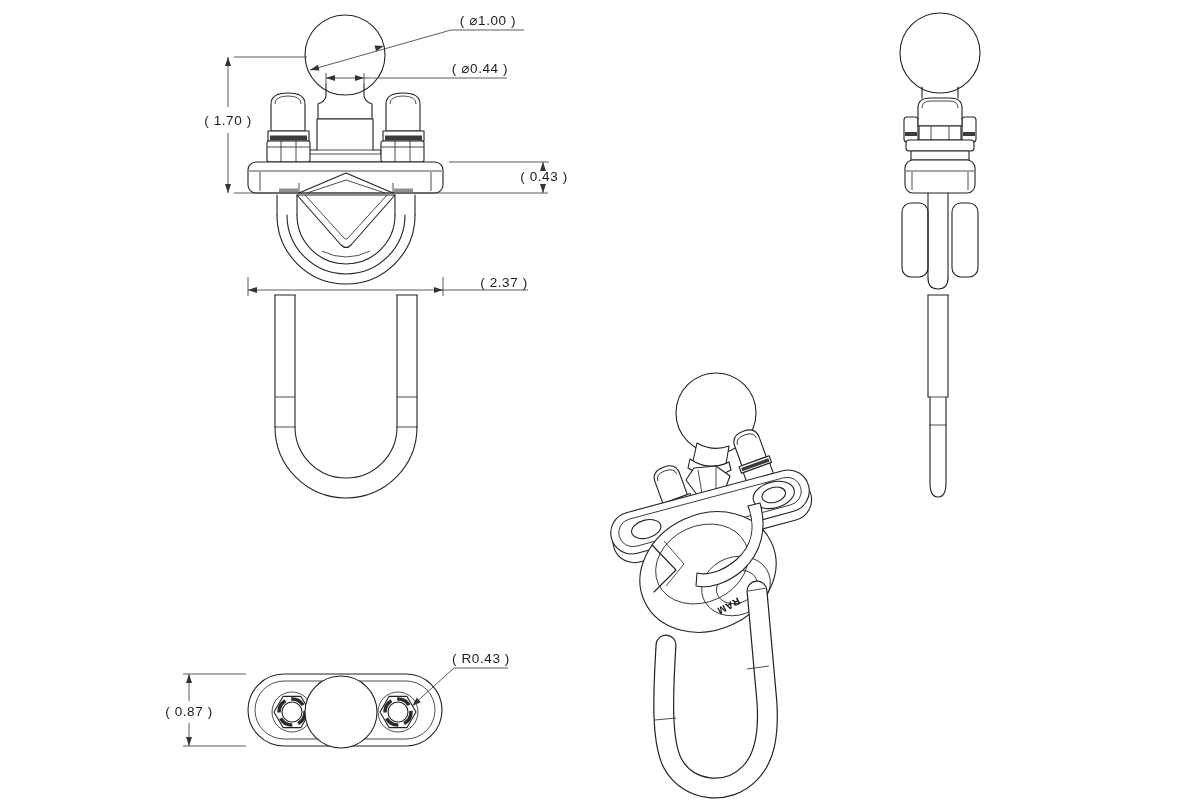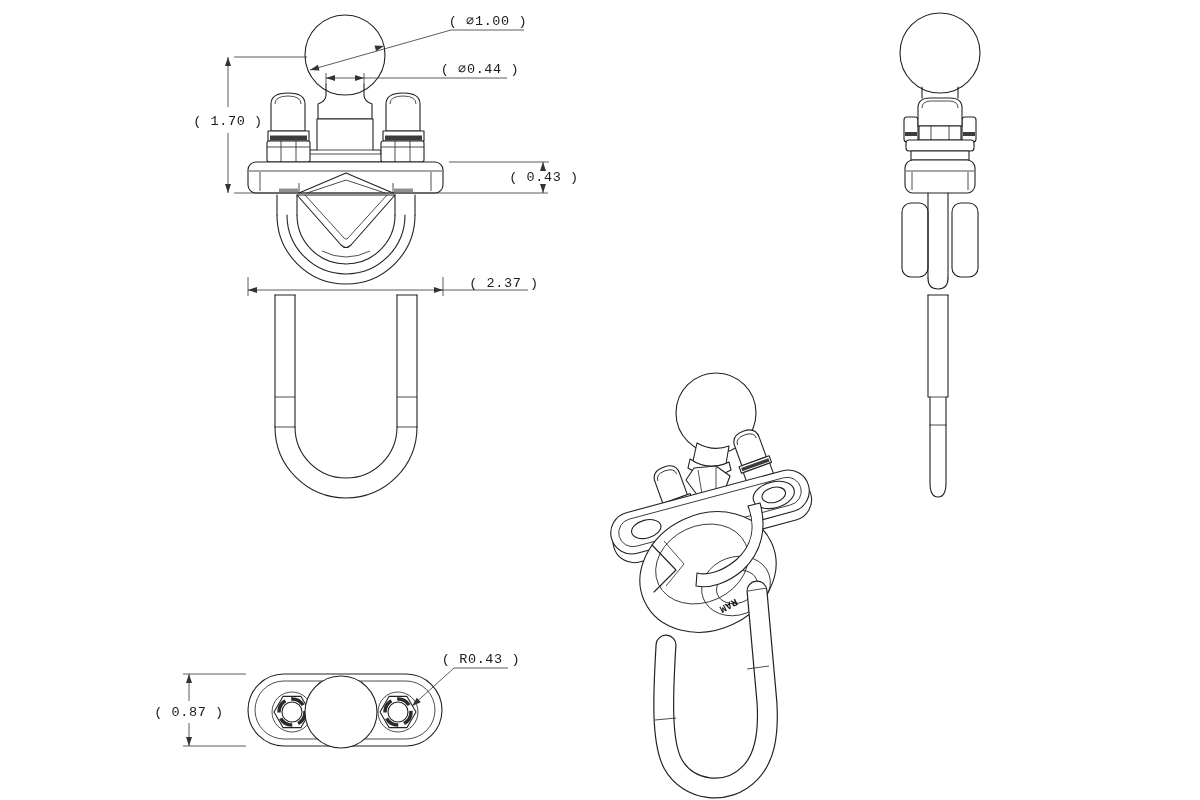--- a/index.html
+++ b/index.html
@@ -1,17 +1,17 @@
 <!DOCTYPE html>
 <html><head>
 <meta charset="utf-8">
 <style>
   html,body{margin:0;padding:0;background:#ffffff;}
   .stage{position:relative;width:1200px;height:800px;background:#fff;overflow:hidden;
-         font-family:Liberation Mono, monospace;}
+         font-family:Liberation Sans, sans-serif;}
   svg{display:block}
   .ln{fill:none;stroke:#222;stroke-width:1.1;stroke-linejoin:round;stroke-linecap:round}
   .fw{fill:#fff;stroke:#222;stroke-width:1.1;stroke-linejoin:round}
   .thin{fill:none;stroke:#222;stroke-width:0.8}
   .dim{fill:none;stroke:#333;stroke-width:0.8;stroke-linecap:butt}
   .arr{fill:#333;stroke:none}
   .dim-t{font-size:13.5px;letter-spacing:0.6px;fill:#1c1c1c}
   .logo-t{font-size:10px;font-weight:bold;fill:#111;letter-spacing:0.5px}
   .band-out{fill:none;stroke:#222;stroke-width:21;stroke-linecap:round;stroke-linejoin:round}
   .band-in{fill:none;stroke:#fff;stroke-width:18.6;stroke-linecap:round;stroke-linejoin:round}

